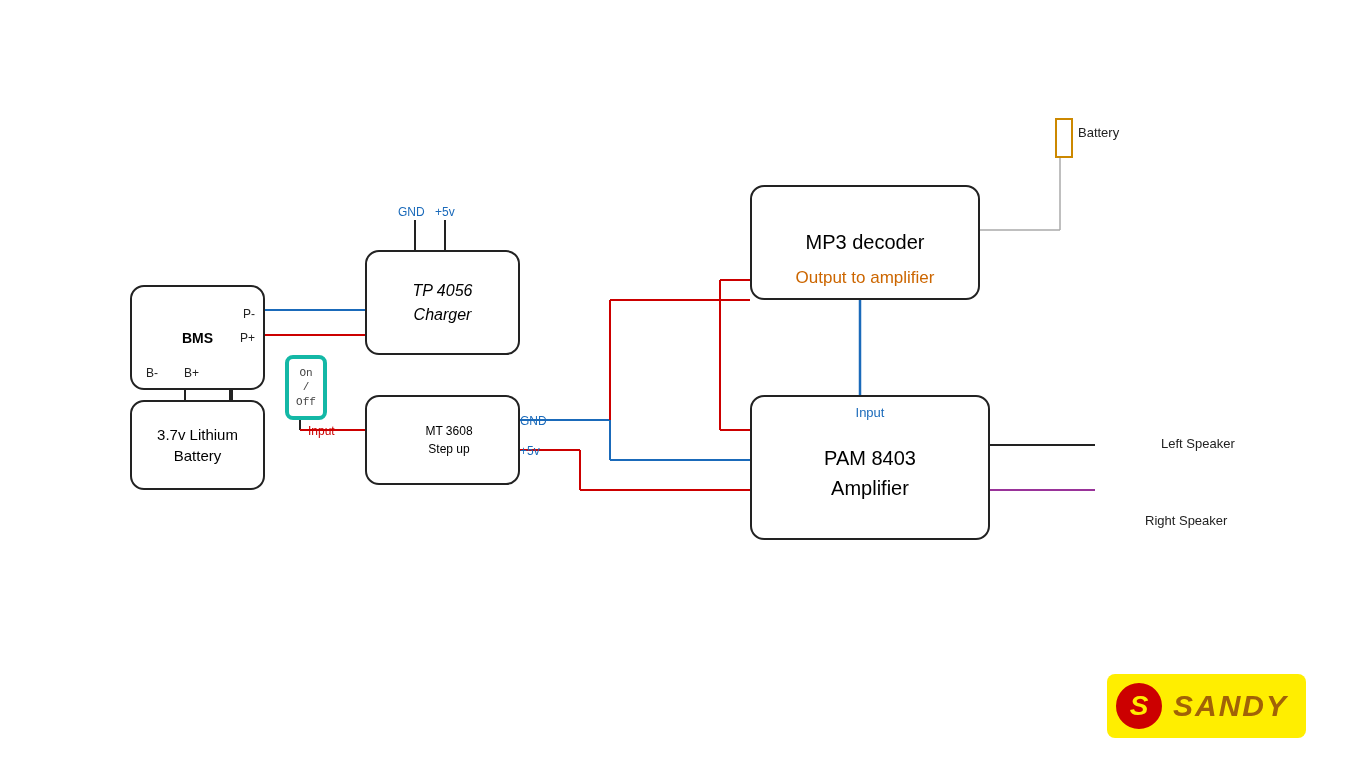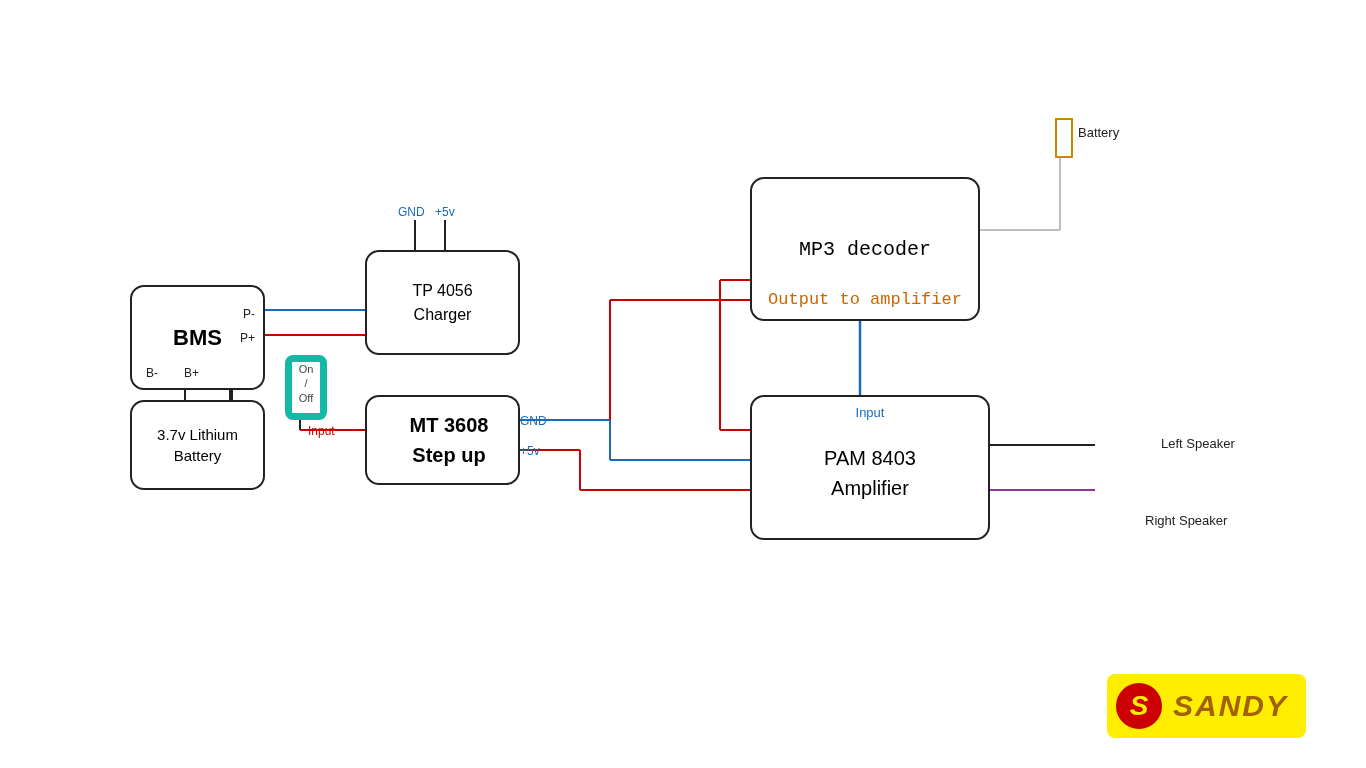--- a/index.html
+++ b/index.html
@@ -57,29 +57,30 @@
     }
     .sandy-text {
       color: #a16207;
       font-size: 30px;
       font-weight: 900;
       font-style: italic;
       letter-spacing: 2px;
     }
     .switch-box {
       position: absolute;
-      border: 7px solid #14b8a6;
+      border: 4px solid #14b8a6;
       border-radius: 8px;
       background: white;
       display: flex;
       flex-direction: column;
       align-items: center;
-      justify-content: flex-start;
+      justify-content: center;
       font-size: 12px;
       text-align: center;
+      font-family: Liberation Mono, monospace;
     }
   </style>
 </head>
 <body>
 
 <svg id="wires-svg" xmlns="http://www.w3.org/2000/svg">
 
   <line x1="185" y1="405" x2="185" y2="360" stroke="#222" stroke-width="2"></line>
   <line x1="185" y1="360" x2="200" y2="360" stroke="#222" stroke-width="2"></line>
 
@@ -120,53 +121,53 @@
   <line x1="610" y1="420" x2="610" y2="300" stroke="#cc0000" stroke-width="2"></line>
   <line x1="610" y1="300" x2="750" y2="300" stroke="#cc0000" stroke-width="2"></line>
 
   <line x1="750" y1="280" x2="720" y2="280" stroke="#cc0000" stroke-width="2"></line>
   <line x1="720" y1="280" x2="720" y2="430" stroke="#cc0000" stroke-width="2"></line>
   <line x1="720" y1="430" x2="750" y2="430" stroke="#cc0000" stroke-width="2"></line>
 
 </svg>
 
 <div class="component-box" style="left:130px; top:285px; width:135px; height:105px;">
-  <span style="font-size:22px; font-weight:bold;">BMS</span>
+  <span style="font-size:14px; font-weight:bold;">BMS</span>
 
   <span style="position:absolute; bottom:8px; left:14px; font-size:12px; color:#222;">B-</span>
   <span style="position:absolute; bottom:8px; left:52px; font-size:12px; color:#222;">B+</span>
   <span style="position:absolute; top:20px; right:8px; font-size:12px; color:#222;">P-</span>
   <span style="position:absolute; top:44px; right:8px; font-size:12px; color:#222;">P+</span>
 </div>
 
 <div class="component-box" style="left:130px; top:400px; width:135px; height:90px;">
   <span style="font-size:15px; font-weight:500; line-height:1.4;">3.7v Lithium<br>Battery</span>
 </div>
 
 <div class="component-box" style="left:365px; top:250px; width:155px; height:105px;">
-  <span style="font-size:16px; font-weight:500; line-height:1.5;">TP 4056<br>Charger</span>
+  <span style="font-size:16px; font-weight:500; line-height:1.5;font-style:italic;">TP 4056<br>Charger</span>
 </div>
 
 <span style="position:absolute; left:398px; top:205px; font-size:12px; color:#1a6aba;">GND</span>
 <span style="position:absolute; left:435px; top:205px; font-size:12px; color:#1a6aba;">+5v</span>
 
 <div class="component-box" style="left:365px; top:395px; width:155px; height:90px;">
-  <span style="font-size:20px; font-weight:700; line-height:1.5;margin-left:13px;">MT 3608<br>Step up</span>
+  <span style="font-size:12px; font-weight:400; line-height:1.5;margin-left:13px;">MT 3608<br>Step up</span>
 </div>
 
 <span style="position:absolute; left:520px; top:414px; font-size:12px; color:#1a6aba;">GND</span>
 <span style="position:absolute; left:520px; top:444px; font-size:12px; color:#1a6aba;">+5v</span>
 
 <span style="position:absolute; left:308px; top:424px; font-size:12px; color:#cc0000;">Input</span>
 
 <div class="switch-box" style="left:285px; top:355px; width:42px; height:65px;">
   <span style="font-size:11px; line-height:1.3; color:#444;">On<br>/<br>Off</span>
 </div>
 
-<div class="component-box" style="left:750px; top:177px; width:230px; height:144px;font-family:Liberation Mono, monospace;">
+<div class="component-box" style="left:750px; top:185px; width:230px; height:115px;">
   <span style="font-size:20px; font-weight:500;">MP3 decoder</span>
   <span style="position:absolute; bottom:10px; left:0; right:0; text-align:center; font-size:17px; color:#cc6600;">Output to amplifier</span>
 </div>
 
 <div class="component-box" style="left:750px; top:395px; width:240px; height:145px;">
   <span style="position:absolute; top:8px; left:0; right:0; text-align:center; font-size:13px; color:#1a6aba;">Input</span>
   <span style="font-size:20px; font-weight:500; line-height:1.5; margin-top:10px;">PAM 8403<br>Amplifier</span>
 </div>
 
 <div style="position:absolute; left:1055px; top:118px; width:18px; height:40px; border:2px solid #cc8800; background:white;">

